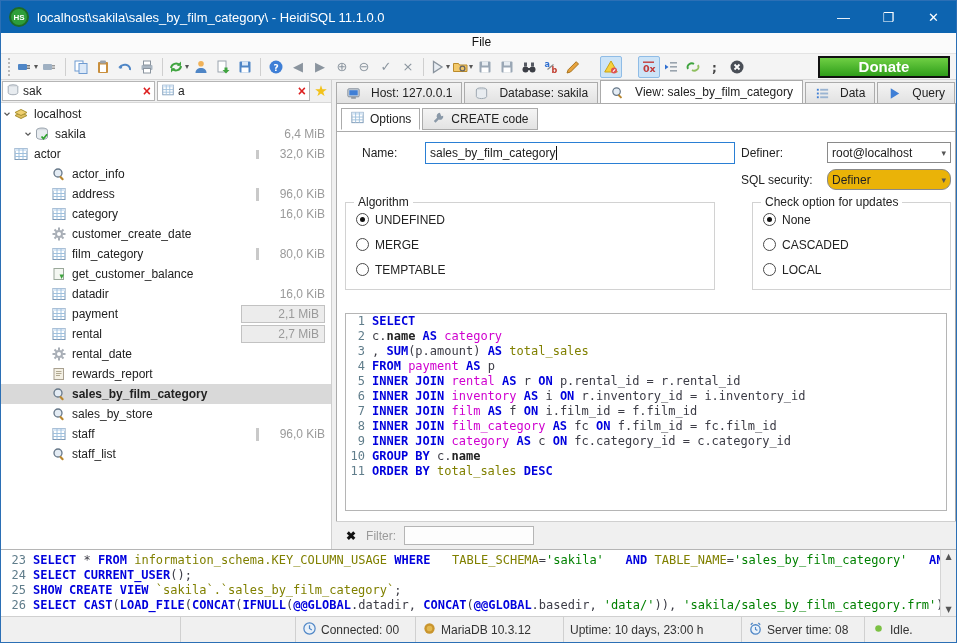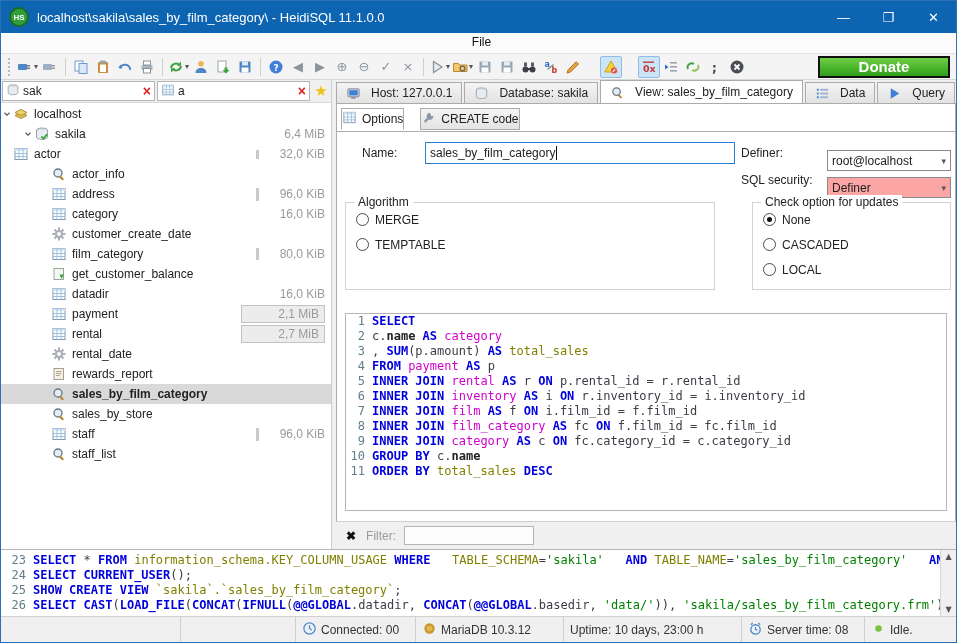--- a/index.html
+++ b/index.html
@@ -52,28 +52,28 @@
   .tsize { color:#9a9a9a; min-width:58px; text-align:right; }
   .tsize.badge { background:#ececec; border:1px solid #c2c2c2; padding:1px 5px; min-width:84px; }
   
   .maintabs { position:absolute; left:335px; top:79px; right:0; height:23px; display:flex; align-items:flex-end; background:#f0f0f0; }
   .mtab { height:21px; display:flex; align-items:center; padding:0 9px; border:1px solid #ababab; border-bottom:none; background:linear-gradient(#f4f4f4,#e2e2e2); margin-right:2px; white-space:nowrap; }
   .mtab svg { width:15px; height:15px; margin-right:5px; }
   .mtab.active { height:23px; background:#fff; position:relative; z-index:2; }
   
   .rightpane { position:absolute; left:335px; top:102px; right:0; bottom:121px; background:#fff; border:1px solid #ababab; border-bottom:none; }
   .subtabs { position:absolute; left:4px; top:4px; display:flex; }
-  .stab { height:22px; display:flex; align-items:center; padding:0 0; border:1px solid #ababab; background:linear-gradient(#f4f4f4,#e3e3e3); margin-right:16px; }
+  .stab { height:22px; display:flex; align-items:center; padding:0 8px; border:1px solid #ababab; background:linear-gradient(#f4f4f4,#e3e3e3); margin-right:2px; }
   .stab.active { background:#fff; border-bottom-color:#fff; }
   .stab svg { width:15px; height:15px; margin-right:5px; }
   .optionsbody { position:absolute; left:0; top:27px; right:0; bottom:0; border-top:1px solid #ababab; background:#fff; }
   .frm-label { position:absolute; color:#222; }
   .nameinput { position:absolute; left:88px; top:10px; width:310px; height:22px; border:1px solid #2a7fd4; padding:0 4px; display:flex; align-items:center; background:#fff; }
   .caret { width:1px; height:14px; background:#111; margin-left:1px; }
-  .combo { position:absolute; height:21px; border:1px solid #8a8a8a; display:flex; align-items:center; padding:0 4px; justify-content:space-between;margin-top:8px; }
+  .combo { position:absolute; height:21px; border:1px solid #8a8a8a; display:flex; align-items:center; padding:0 4px; justify-content:space-between; }
   .combo .cv { flex:1; }
   .combo .ca { font-size:9px; color:#555; font-family:"DejaVu Sans",sans-serif; }
   .groupbox { position:absolute; border:1px solid #d2d2d2; background:#fff; }
   .groupbox .gtitle { position:absolute; top:-8px; left:8px; background:#fff; padding:0 4px; color:#222; }
   .radio { display:flex; align-items:center; margin:8px 0 0 10px; height:17px; }
   .rdot { width:13px; height:13px; border-radius:50%; border:1px solid #4a4a4a; margin-right:6px; position:relative; background:#fff; }
   .rdot.on::after { content:""; position:absolute; left:3px; top:3px; width:5px; height:5px; border-radius:50%; background:#111; }
   
   .editor { position:absolute; left:8px; top:181px; right:8px; height:198px; border:1px solid #b5b5b5; background:#fff; overflow:hidden;
     font-family:"DejaVu Sans Mono", monospace; font-size:12px; }
@@ -618,28 +618,32 @@
       <div class="nameinput">
         <span>sales_by_film_category</span>
           <span class="caret"></span>
       </div>
       <span class="frm-label" style="left:404px; top:14px;">Definer:</span>
       <div class="combo" style="left:490px; top:10px; width:124px; background:#fff;">
         <span class="cv">root@localhost</span>
           <span class="ca">▾</span>
       </div>
       <span class="frm-label" style="left:404px; top:41px;">SQL security:</span>
-      <div class="combo" style="left:490px; top:37px; width:124px; background:#fca5a5;">
+      <div class="combo" style="left:490px; top:37px; width:124px; background:#eab308;border-radius:9px;">
         <span class="cv">Definer</span>
           <span class="ca">▾</span>
       </div>
 
       <div class="groupbox" style="left:8px; top:70px; width:370px; height:88px;">
         <span class="gtitle">Algorithm</span>
         <div id="algo-radios">
+            <div class="radio">
+              <span class="rdot on"></span>
+              <span>UNDEFINED</span>
+            </div>
             <div class="radio">
               <span class="rdot"></span>
               <span>MERGE</span>
             </div>
             <div class="radio">
               <span class="rdot"></span>
               <span>TEMPTABLE</span>
             </div>
           </div>
       </div>

